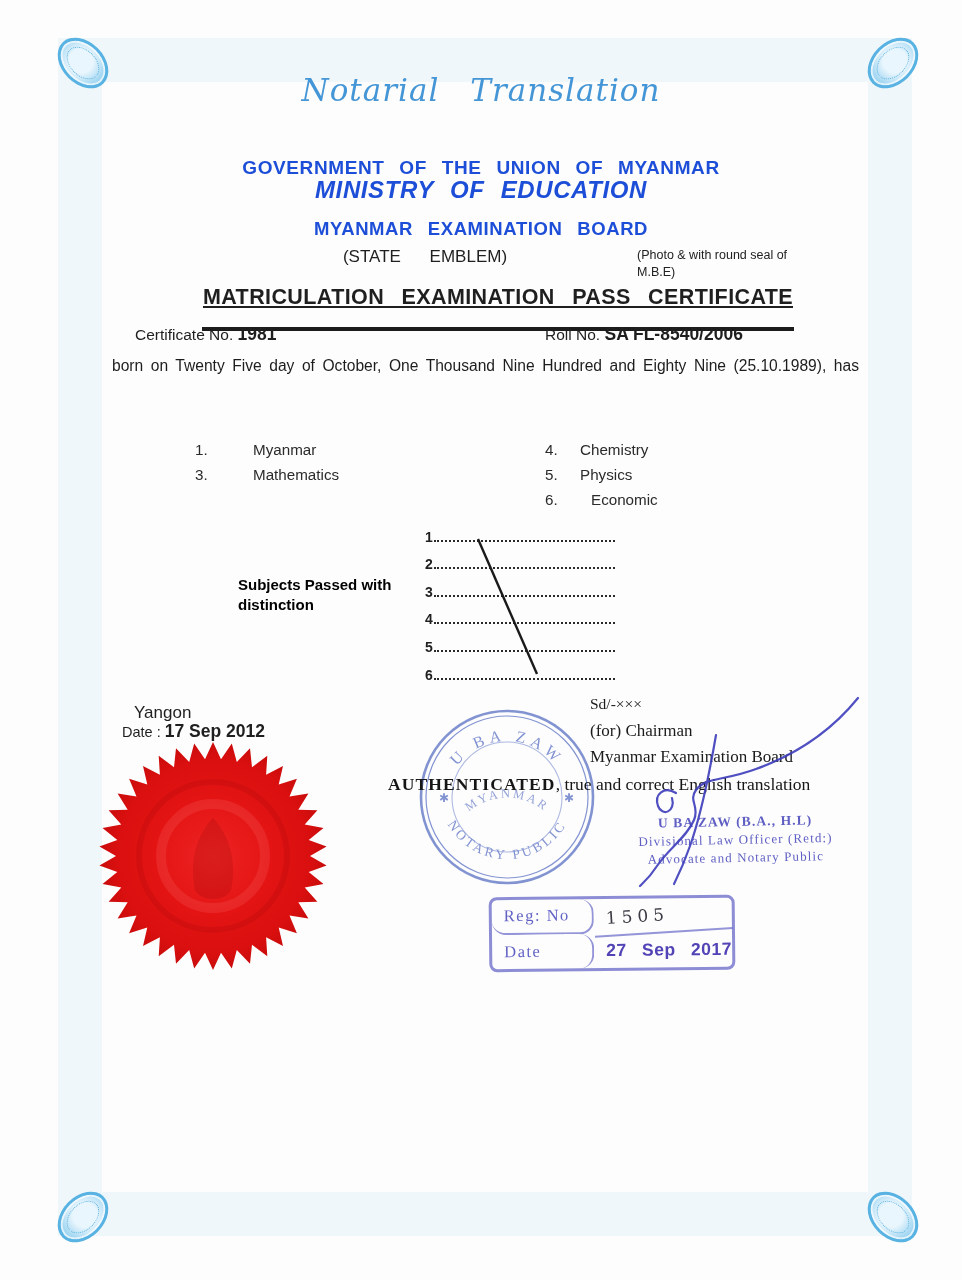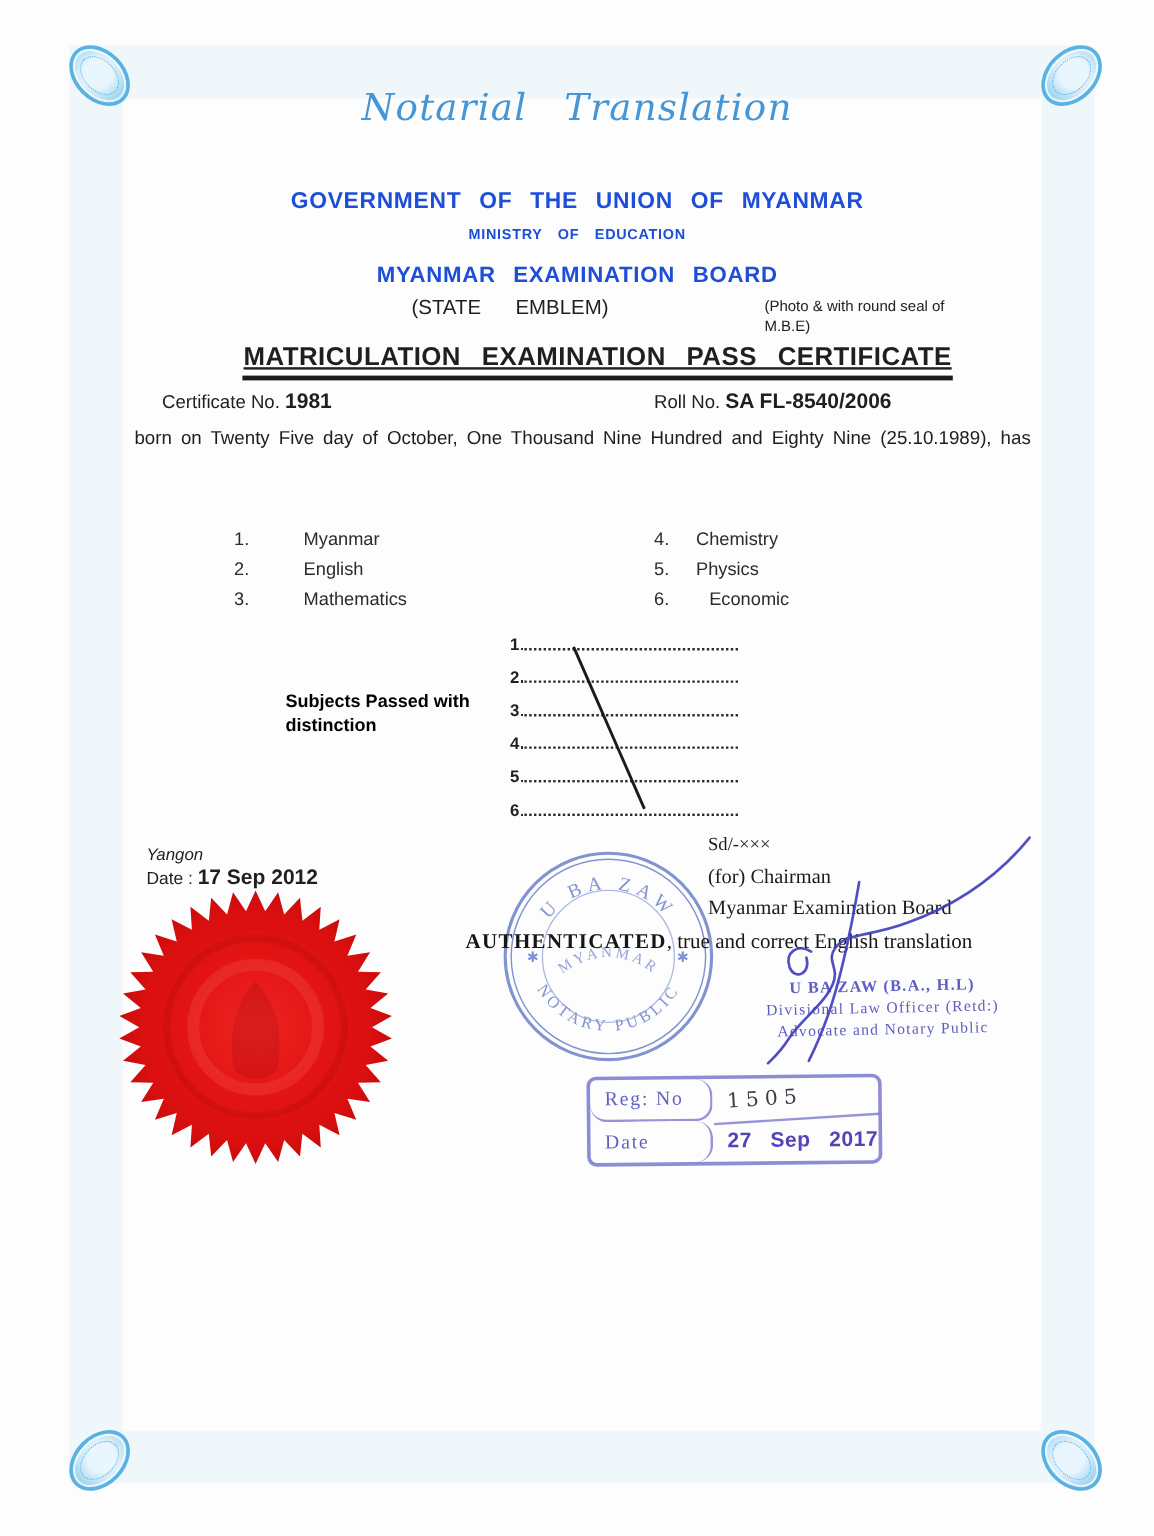--- a/index.html
+++ b/index.html
@@ -37,44 +37,44 @@
   .c-br{left:872px;top:1188px;transform:rotate(-45deg);}
 
   
   .script-title{
     left:0;right:0;top:72px;text-align:center;z-index:3;
     font-family:"DejaVu Serif",serif;font-style:italic;font-size:31px;color:#4596d6;
     letter-spacing:1px;word-spacing:20px;
   }
   .gov-block{left:0;right:0;text-align:center;z-index:3;font-weight:700;color:#1d4ed8;}
   .gov1{top:157px;font-size:19px;letter-spacing:.6px;word-spacing:9px;}
-  .gov2{top:188px;font-size:12px;letter-spacing:.6px;word-spacing:9px;}
+  .gov2{top:176px;font-size:24px;letter-spacing:.6px;word-spacing:9px;font-style:italic;}
   .gov3{top:218px;font-size:18.5px;letter-spacing:.6px;word-spacing:9px;}
   .emblem{left:280px;top:247px;width:290px;text-align:center;font-weight:400;font-size:17px;word-spacing:24px;z-index:3;}
   .photo-note{left:637px;top:247px;width:172px;font-size:12.5px;line-height:17px;z-index:3;color:#222;}
   .doc-title{
     left:202px;top:285px;width:592px;text-align:center;z-index:3;
     font-weight:700;font-size:21.5px;letter-spacing:.4px;word-spacing:11px;
-    text-decoration:underline;border-bottom:4px solid #1c1c1c;padding-bottom:3px;
+    text-decoration:underline;border-bottom:4px solid #1c1c1c;padding-bottom:17px;
   }
   .cert-line{z-index:3;font-size:15.5px;}
   .bold-val{font-weight:700;font-size:17.5px;}
   .para{left:112px;top:352px;width:766px;z-index:3;font-size:15.6px;line-height:27.5px;color:#1d1d1d;}
   .para .ln1{text-indent:28px;word-spacing:2px;}
   .para .ln2{word-spacing:3.2px;}
   .para .ln3{word-spacing:1.5px;}
   .para b{letter-spacing:.8px;}
   .subj{z-index:3;font-size:15.2px;color:#2b2b2b;}
   .subj-row{height:25px;}
   .distinction{left:238px;top:575px;width:162px;z-index:3;font-size:15px;font-weight:600;line-height:20px;color:#000000;}
   .dotlist{left:425px;top:516px;width:190px;z-index:3;}
   .dotrow{display:flex;align-items:flex-end;height:27.6px;}
   .dnum{font-weight:700;font-size:14px;line-height:14px;}
   .dots{flex:1;border-bottom:2.2px dotted #2a2a2a;margin:0 0 2px 1px;}
-  .yangon{left:122px;top:703px;z-index:3;font-size:14px;line-height:19px;font-style:italic;}
+  .yangon{left:134px;top:703px;z-index:3;font-size:17px;line-height:19px;}
   .dateline{left:122px;top:721px;z-index:3;font-size:14.5px;}
   .dateline b{font-size:17.5px;}
   .sd-block{left:590px;top:691px;width:245px;z-index:3;
     font-family:"Liberation Serif",serif;font-size:17px;line-height:26.5px;color:#1b1b1b;}
   .sd-block .sd{font-size:15.5px;}
   .auth-line{left:388px;top:774px;z-index:4;font-family:"Liberation Serif",serif;font-size:17.5px;color:#161616;white-space:nowrap;}
   .auth-line b{letter-spacing:1.1px;text-align:right;}
   .notary-block{
     left:613px;top:813px;width:245px;text-align:center;z-index:3;
     font-family:"Liberation Serif",serif;font-size:13px;line-height:18px;letter-spacing:1.1px;
@@ -131,21 +131,20 @@
   <span>Roll No.</span>
   <span class="bold-val">SA FL-8540/2006</span>
 </div>
 
 <div class="abs para">
   <div class="ln2">born on Twenty Five day of October, One Thousand Nine Hundred and Eighty Nine (25.10.1989), has</div>
 </div>
 
 <div class="abs subj" style="left:195px;top:441px;width:230px;">
   <div class="subj-row"><span style="display:inline-block;width:58px;">1.</span><span>Myanmar</span></div>
-  <div class="subj-row"><span style="display:inline-block;width:58px;">2.</span><span>English</span></div>
   <div class="subj-row"><span style="display:inline-block;width:58px;">3.</span><span>Mathematics</span></div>
 </div>
 <div class="abs subj" style="left:545px;top:441px;width:230px;">
   <div class="subj-row"><span style="display:inline-block;width:35px;">4.</span><span>Chemistry</span></div>
   <div class="subj-row"><span style="display:inline-block;width:35px;">5.</span><span>Physics</span></div>
   <div class="subj-row"><span style="display:inline-block;width:46px;">6.</span><span>Economic</span></div>
 </div>
 
 <div class="abs distinction">Subjects Passed with distinction</div>
 <div class="abs dotlist">

